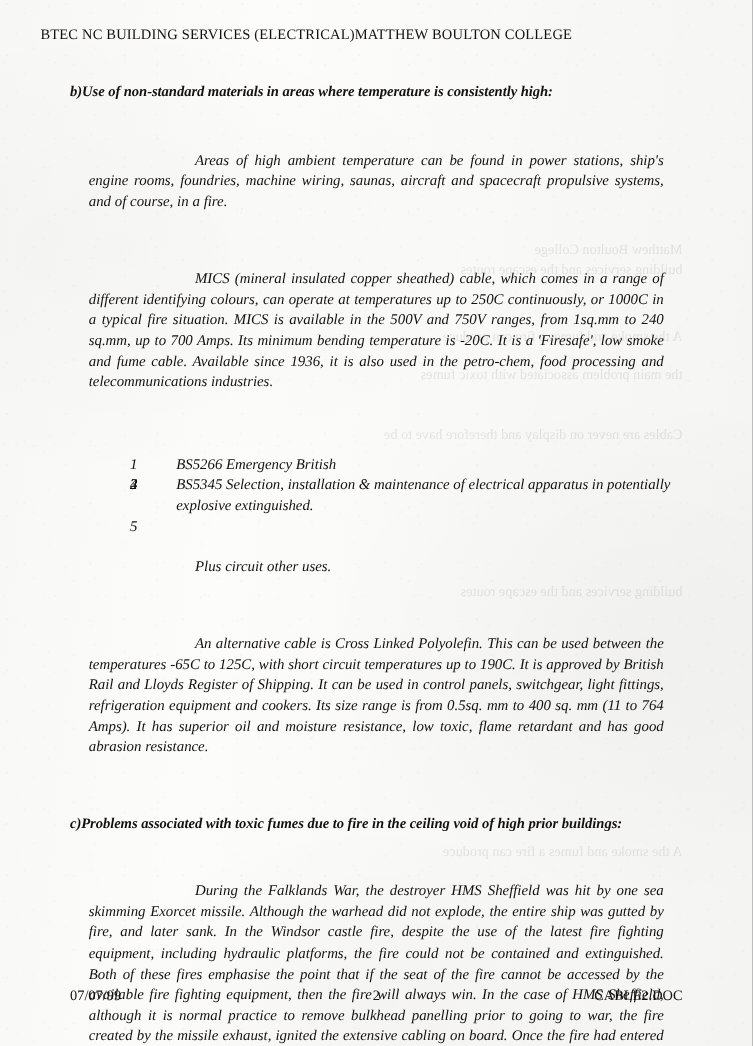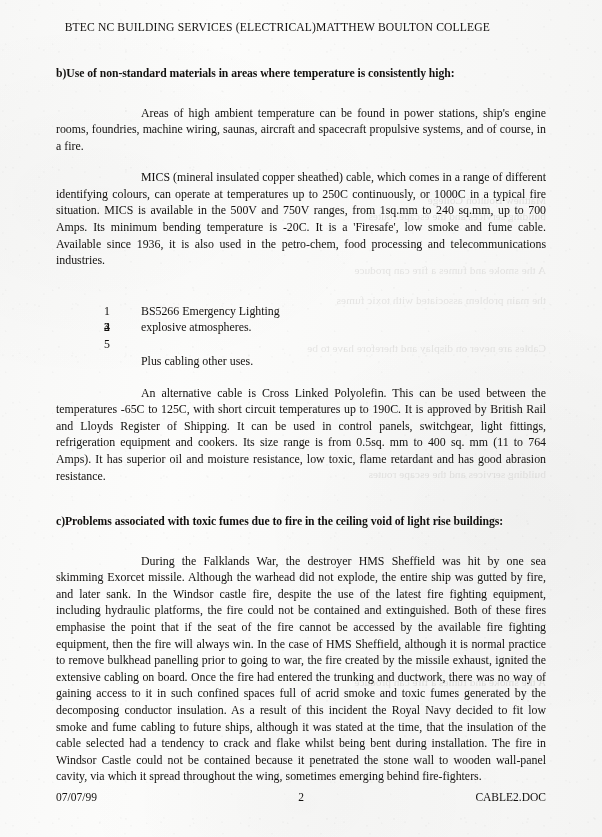--- a/index.html
+++ b/index.html
@@ -64,29 +64,30 @@
     white-space: nowrap;
     overflow: hidden;
   }
 
   .content {
     position: absolute;
     left: 56px;
     top: 0;
     width: 490px;
     height: 837px;
+    font-style: italic;
   }
 
   .header {
     position: absolute;
     top: 21px;
     left: 0;
     width: 490px;
     display: flex;
-    justify-content: flex-end;
+    justify-content: center;
     font-size: 11.6px;
     letter-spacing: 0.15px;
     white-space: nowrap;
   }
 
   .body {
     position: absolute;
     top: 66px;
     left: 0;
     width: 490px;
@@ -94,21 +95,21 @@
 
   .heading {
     font-weight: bold;
     font-size: 11.7px;
     line-height: 16.5px;
     letter-spacing: -0.05px;
     margin: 0;
   }
 
   p.para {
-    margin: 0;
+    margin: 15px;
     font-size: 11.9px;
     line-height: 16.6px;
     text-align: justify;
     text-indent: 85px;
     letter-spacing: -0.02px;
     word-spacing: 0.1px;
   }
 
   .gap-sm  { height: 15px; }
   .gap-md  { height: 17px; }
@@ -189,47 +190,48 @@
 
         <p class="para">MICS (mineral insulated copper sheathed) cable, which comes in a range of different identifying colours, can operate at temperatures up to 250C continuously, or 1000C in a typical fire situation. MICS is available in the 500V and 750V ranges, from 1sq.mm to 240 sq.mm, up to 700 Amps. Its minimum bending temperature is -20C. It is a 'Firesafe', low smoke and fume cable. Available since 1936, it is also used in the petro-chem, food processing and telecommunications industries.</p>
 
         <div class="gap-md"></div>
 
 
         <div class="gap-md"></div>
 
         <div class="listline">
           <span class="num">1</span>
-          <span>BS5266 Emergency Lighting</span>
+          <span>BS5266 Emergency British</span>
         </div>
         <div class="listline">
           <span class="num">2</span>
         </div>
         <div class="listline">
           <span class="num">3</span>
         </div>
         <div class="listline">
           <span class="num">4</span>
-          <span class="cont">explosive atmospheres.</span>
+          <span>BS5345 Selection, installation &amp; maintenance of electrical apparatus in potentially</span>
+          <span class="cont">explosive extinguished.</span>
         </div>
         <div class="listline">
           <span class="num">5</span>
         </div>
 
         <div class="gap-md"></div>
 
-        <p class="para">Plus cabling other uses.</p>
+        <p class="para">Plus circuit other uses.</p>
 
         <div class="gap-sm"></div>
 
         <p class="para">An alternative cable is Cross Linked Polyolefin. This can be used between the temperatures -65C to 125C, with short circuit temperatures up to 190C. It is approved by British Rail and Lloyds Register of Shipping. It can be used in control panels, switchgear, light fittings, refrigeration equipment and cookers. Its size range is from 0.5sq. mm to 400 sq. mm (11 to 764 Amps). It has superior oil and moisture resistance, low toxic, flame retardant and has good abrasion resistance.</p>
 
         <div class="gap-xl"></div>
 
-        <p class="heading">c)Problems associated with toxic fumes due to fire in the ceiling void of light rise buildings:</p>
+        <p class="heading">c)Problems associated with toxic fumes due to fire in the ceiling void of high prior buildings:</p>
 
         <div class="gap-lg"></div>
 
         <p class="para">During the Falklands War, the destroyer HMS Sheffield was hit by one sea skimming Exorcet missile. Although the warhead did not explode, the entire ship was gutted by fire, and later sank. In the Windsor castle fire, despite the use of the latest fire fighting equipment, including hydraulic platforms, the fire could not be contained and extinguished. Both of these fires emphasise the point that if the seat of the fire cannot be accessed by the available fire fighting equipment, then the fire will always win. In the case of HMS Sheffield, although it is normal practice to remove bulkhead panelling prior to going to war, the fire created by the missile exhaust, ignited the extensive cabling on board. Once the fire had entered the trunking and ductwork, there was no way of gaining access to it in such confined spaces full of acrid smoke and toxic fumes generated by the decomposing conductor insulation. As a result of this incident the Royal Navy decided to fit low smoke and fume cabling to future ships, although it was stated at the time, that the insulation of the cable selected had a tendency to crack and flake whilst being bent during installation. The fire in Windsor Castle could not be contained because it penetrated the stone wall to wooden wall-panel cavity, via which it spread throughout the wing, sometimes emerging behind fire-fighters.</p>
 
       </div>
     </div>
 
     <div class="footer">
       <span>07/07/99</span>

